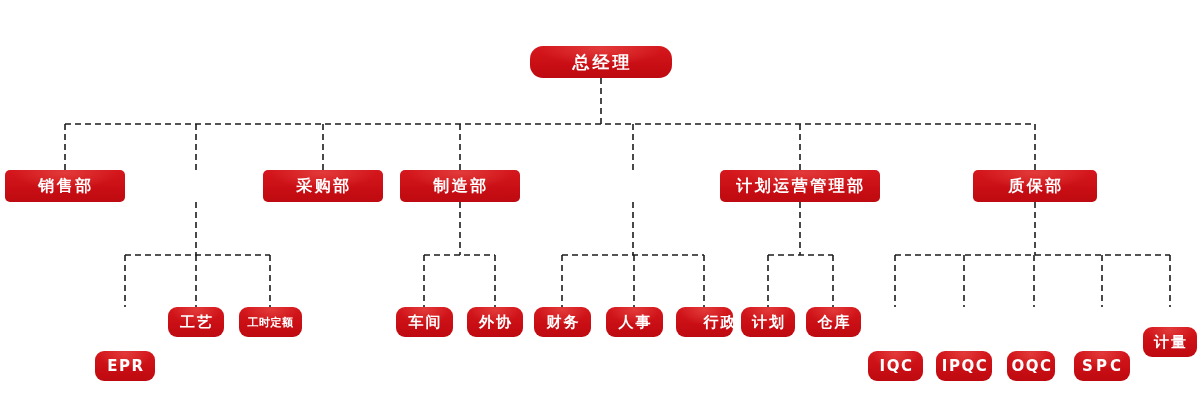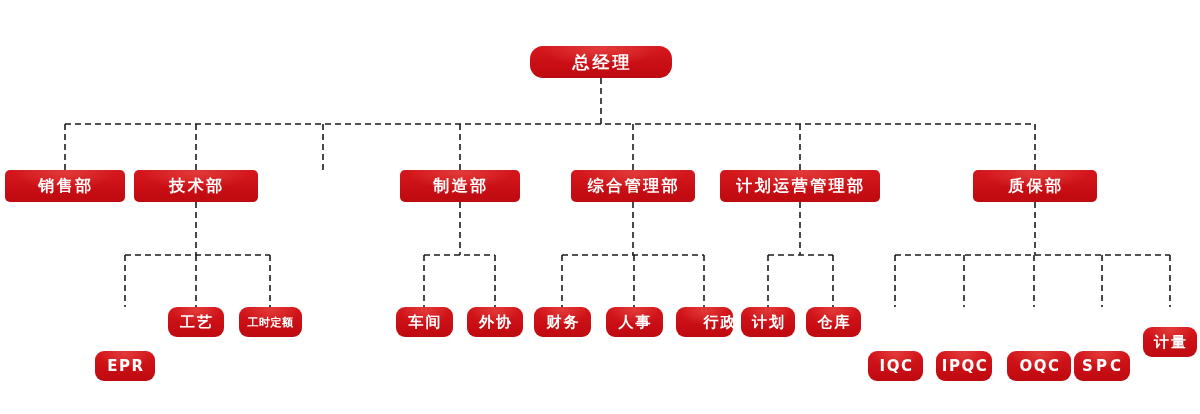--- a/index.html
+++ b/index.html
@@ -62,39 +62,38 @@
     <path d="M196 202 V255 M125 255 H270 M125 255 V307 M196 255 V307 M270 255 V307"></path>
     <path d="M460 202 V255 M424 255 H495 M424 255 V307 M495 255 V307"></path>
     <path d="M633 202 V255 M562 255 H704 M562 255 V307 M634 255 V307 M704 255 V307"></path>
     <path d="M800 202 V255 M768 255 H833 M768 255 V307 M833 255 V307"></path>
     <path d="M1035 202 V255 M895 255 H1170 M895 255 V307 M964 255 V307 M1034 255 V307 M1102 255 V307 M1170 255 V307"></path>
   </svg>
 
   <div class="node lvl1" style="left:530px; top:46px; width:142px;">总经理</div>
 
   <div class="node lvl2" style="left:5px; top:170px; width:120px;">销售部</div>
-  <div class="node lvl2" style="left:134px; top:170px; width:124px;">技术部</div>
+  <div class="node lvl2" style="left:263px; top:170px; width:120px;">采购部</div>
   <div class="node lvl2" style="left:400px; top:170px; width:120px;">制造部</div>
-  <div class="node lvl2" style="left:571px; top:170px; width:124px;">综合管理部</div>
   <div class="node lvl2" style="left:973px; top:170px; width:124px;">质保部</div>
   <div class="node lvl2" style="left:720px; top:170px; width:160px;">计划运营管理部</div>
 
   <div class="node lvl3 latin" style="left:95px; top:307px; width:60px;">EPR</div>
   <div class="node lvl3" style="left:168px; top:307px; width:56px;text-align:center;">工艺</div>
   <div class="node lvl3 tight" style="left:239px; top:307px; width:63px;">工时定额</div>
 
   <div class="node lvl3" style="left:396px; top:307px; width:57px;">车间</div>
   <div class="node lvl3" style="left:467px; top:307px; width:56px;">外协</div>
 
   <div class="node lvl3" style="left:534px; top:307px; width:57px;">财务</div>
   <div class="node lvl3" style="left:606px; top:307px; width:57px;">人事</div>
   <div class="node lvl3" style="left:676px; top:307px; width:57px;padding-left:32px;">行政</div>
 
   <div class="node lvl3" style="left:741px; top:307px; width:54px;">计划</div>
   <div class="node lvl3" style="left:806px; top:307px; width:55px;">仓库</div>
 
   <div class="node lvl3 latin" style="left:868px; top:307px; width:55px;">IQC</div>
   <div class="node lvl3 latin" style="left:936px; top:307px; width:56px;">IPQC</div>
-  <div class="node lvl3 latin" style="left:1007px; top:307px; width:64px;">OQC</div>
+  <div class="node lvl3 latin" style="left:1007px; top:307px; width:48px;">OQC</div>
   <div class="node lvl3 latin" style="left:1074px; top:307px; width:56px; letter-spacing:3px;">SPC</div>
   <div class="node lvl3" style="left:1143px; top:307px; width:54px;margin-top:20px;">计量</div>
 
 </div>
 
 </body></html>

